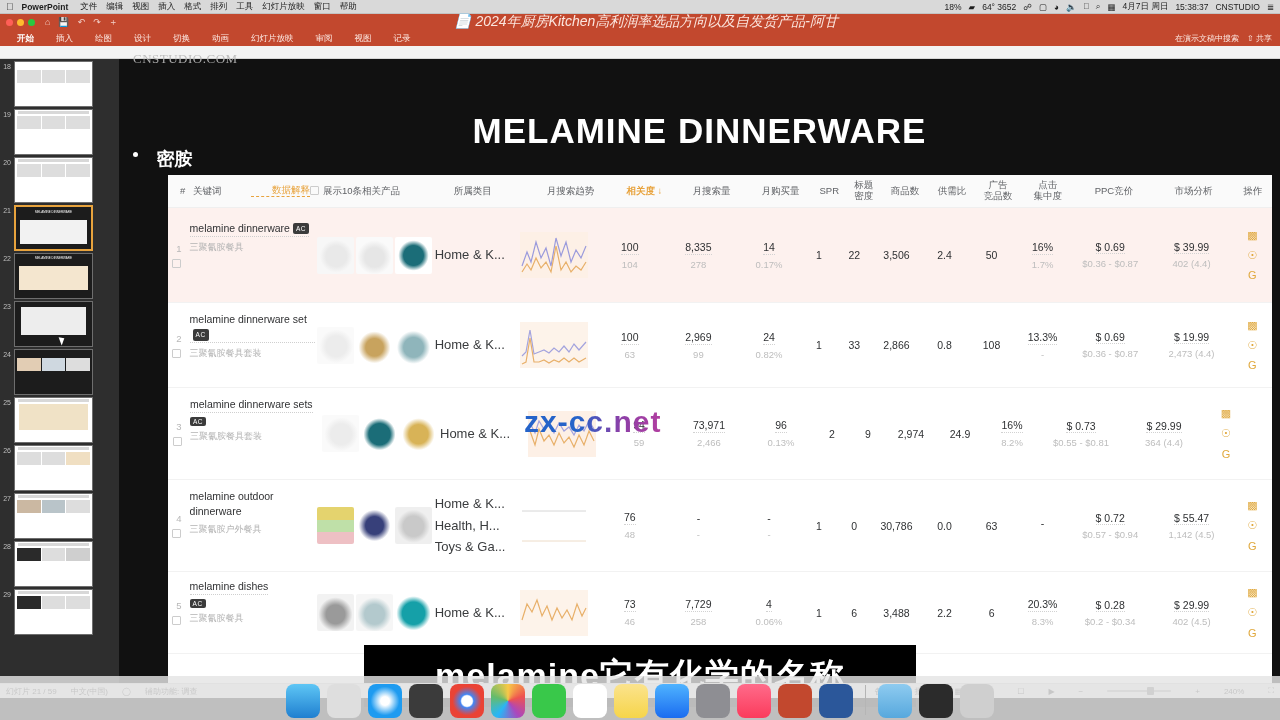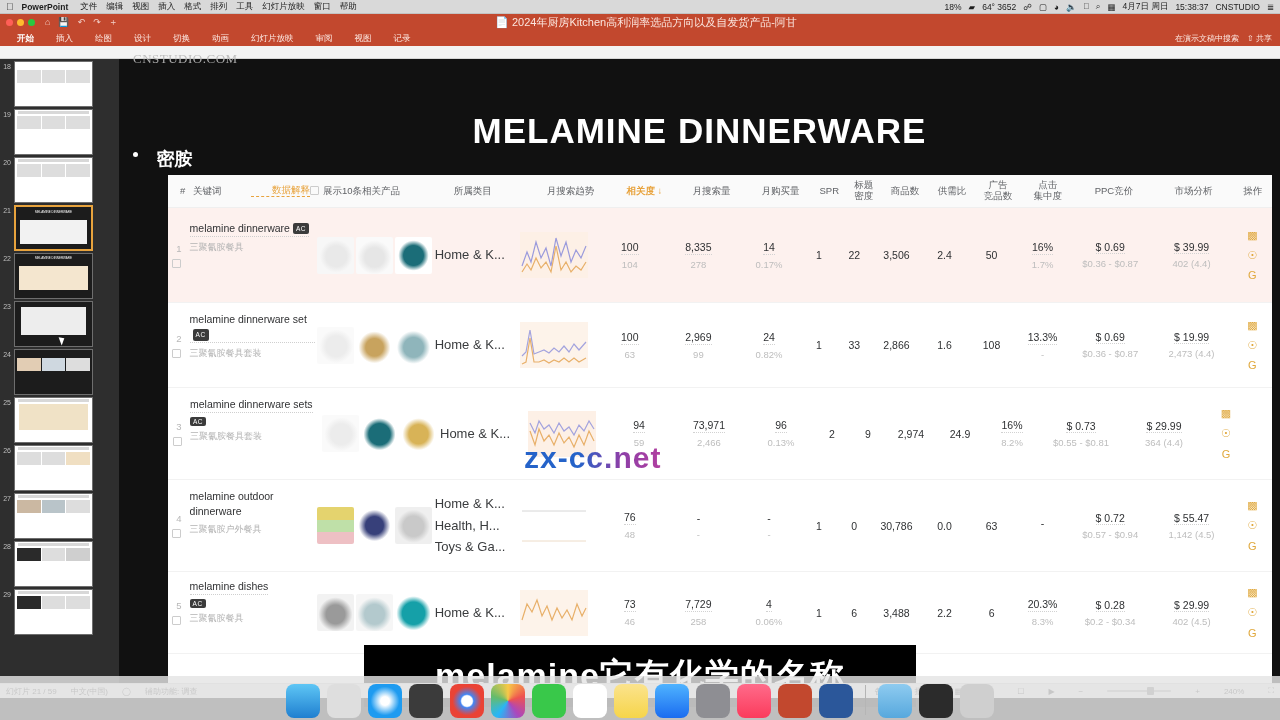--- a/index.html
+++ b/index.html
@@ -29,21 +29,21 @@
     position:absolute; top:14px; left:0; width:1280px; height:32px;
     background:#c2482e;
   }
   .ttlrow { position:relative; height:16px; display:flex; align-items:center; padding-left:6px; }
   .lights { display:flex; gap:4px; align-items:center; margin-right:10px;}
   .lt { width:7px; height:7px; border-radius:50%; }
   .lt.r{background:#ff5f57}.lt.y{background:#febc2e}.lt.g{background:#28c840}
   .qicon { color:#f6d9d2; font-size:9px; margin-right:8px; opacity:.95;}
   .doctitle {
     position:absolute; left:12px; right:0; text-align:center;
-    color:#fbe6df; font-size:11px; white-space:nowrap; pointer-events:none;
+    color:#fbe6df; font-size:14px; white-space:nowrap; pointer-events:none;font-style:italic;
   }
   .tabrow { display:flex; align-items:center; height:16px; padding-left:6px; gap:0;}
   .tab { color:#fde9e3; font-size:8.5px; padding:0 11px; line-height:16px; white-space:nowrap;}
   .tab.active { color:#ffffff; font-weight:bold;}
   .tabrow .rspace{flex:1}
   .tabrow .shareb{color:#fde9e3;font-size:8px;margin-right:8px;}
 
   
   .ribbon {
     position:absolute; top:46px; left:0; width:1280px; height:13px;
@@ -129,21 +129,21 @@
   .opi { width:13px;height:13px; color:#e0a83c; font-size:11px; display:flex; align-items:center; justify-content:center;}
 
   
   .wm { position:absolute; pointer-events:none; font-weight:bold; }
   .wm1 { left:352px; top:194px; font-size:34px; letter-spacing:2px;
          background:linear-gradient(90deg,#2563c9,#2563c9 45%,#8b3fa8 65%,#b13fa0);
          -webkit-background-clip:text; background-clip:text; color:transparent;
          font-family:"Liberation Serif",serif;}
   .wm2 { left:356px; top:230px; font-size:30px; letter-spacing:1px;
          background:linear-gradient(90deg,#2563c9,#2563c9 40%,#8b3fa8 70%,#b13fa0);
-         -webkit-background-clip:text; background-clip:text; color:transparent;margin-top:36px;}
+         -webkit-background-clip:text; background-clip:text; color:transparent;}
 
   
   .subtitle {
     position:absolute; left:364px; top:645px; width:552px; height:62px;
     background:#000; display:flex; align-items:center; justify-content:center;
     color:#fff; font-size:34px; font-weight:bold; letter-spacing:1px;
   }
 
   
   .statusbar {
@@ -508,21 +508,21 @@
             <span class="bigv">2,969</span>
             <span class="subv">99</span>
           </div>
           <div class="c twoline" style="width:66px">
             <span class="bigv">24</span>
             <span class="subv">0.82%</span>
           </div>
           <div class="c" style="width:36px">1</div>
           <div class="c" style="width:36px">33</div>
           <div class="c" style="width:50px">2,866</div>
-          <div class="c" style="width:48px">1.6</div>
+          <div class="c" style="width:48px">0.8</div>
           <div class="c" style="width:48px">108</div>
           <div class="c twoline" style="width:56px">
             <span class="bigv">13.3%</span>
             <span class="subv">-</span>
           </div>
           <div class="c twoline" style="width:82px">
             <span class="priceb">$ 0.69</span>
             <span class="subv">$0.36 - $0.87</span>
           </div>
           <div class="c twoline" style="width:84px">

